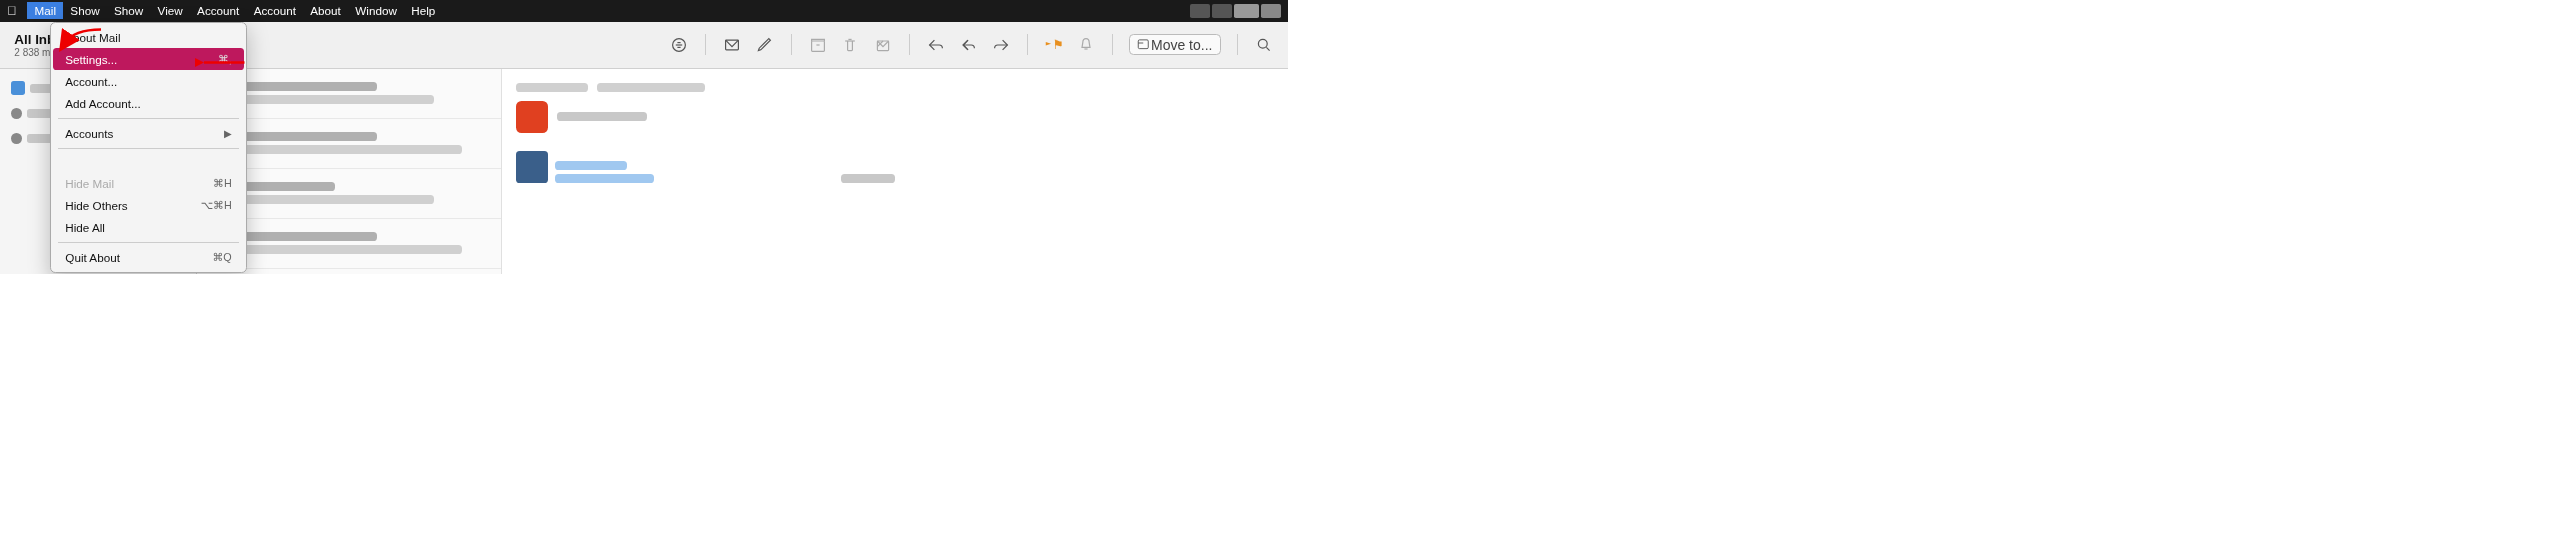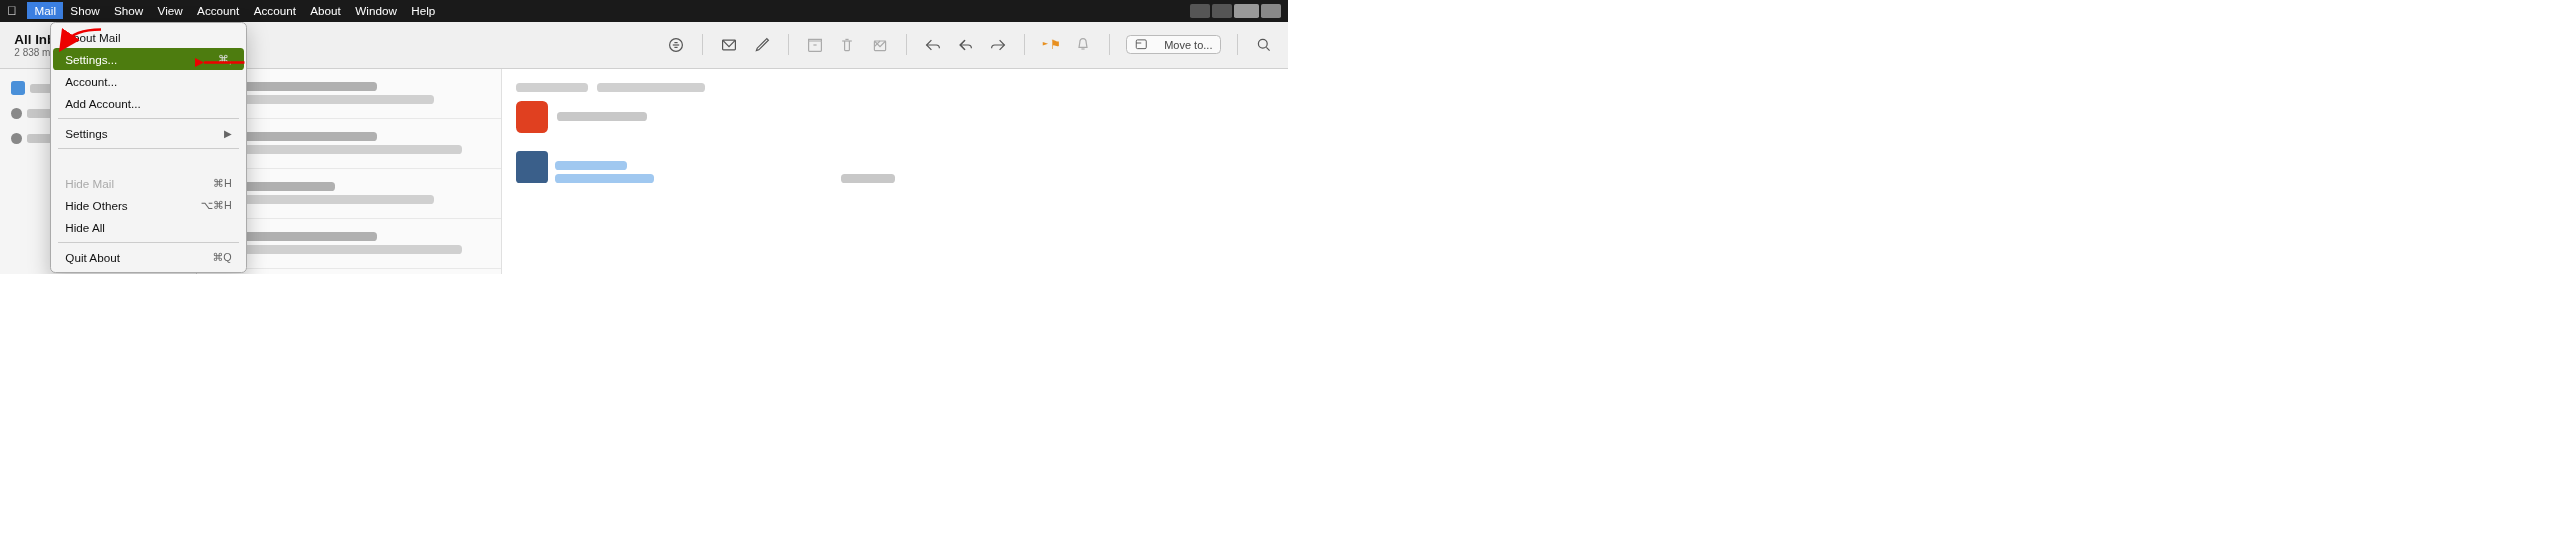--- a/index.html
+++ b/index.html
@@ -98,22 +98,22 @@
     }
     .tb-separator {
       width: 0.9px;
       height: 21.5px;
       background: #ccc;
       margin: 0 3.6px;
     }
     .move-to-btn {
       display: flex;
       align-items: center;
-      gap: 17px;
-      font-size: 11px;
+      gap: 1px;
+      font-size: 14px;
       color: #444;
       cursor: pointer;
       border: 0.9px solid #bbb;
       border-radius: 4.5px;
       padding: 1.8px 7.2px;
       background: #fafafa;
     }
 
     
     .main {
@@ -184,21 +184,21 @@
       display: flex;
       align-items: center;
       justify-content: space-between;
       padding: 4.5px 12.5px;
       cursor: default;
       color: #111;
       border-radius: 3.6px;
       margin: 0 1.8px;
     }
     .menu-entry.highlighted {
-      background: #4d7c0f;
+      background: #be185d;
       color: #fff;
       text-align: right;
     }
     .menu-entry.disabled {
       color: #aaa;
       pointer-events: none;
       margin-top: 24px;
     }
     .menu-shortcut {
       font-size: 10.8px;
@@ -464,21 +464,21 @@
   <div class="menu-entry">
     <span>Account...</span>
     <span class="menu-shortcut"></span>
   </div>
   <div class="menu-entry">
     <span>Add Account...</span>
     <span class="menu-shortcut"></span>
   </div>
   <div class="menu-divider"></div>
   <div class="menu-entry">
-    <span>Settings</span>
+    <span>Accounts</span>
     <span class="menu-shortcut menu-arrow">▶</span>
   </div>
   <div class="menu-divider"></div>
   <div class="menu-entry disabled">
     <span>Hide Mail</span>
     <span class="menu-shortcut">⌘H</span>
   </div>
   <div class="menu-entry">
     <span>Hide Others</span>
     <span class="menu-shortcut">⌥⌘H</span>

